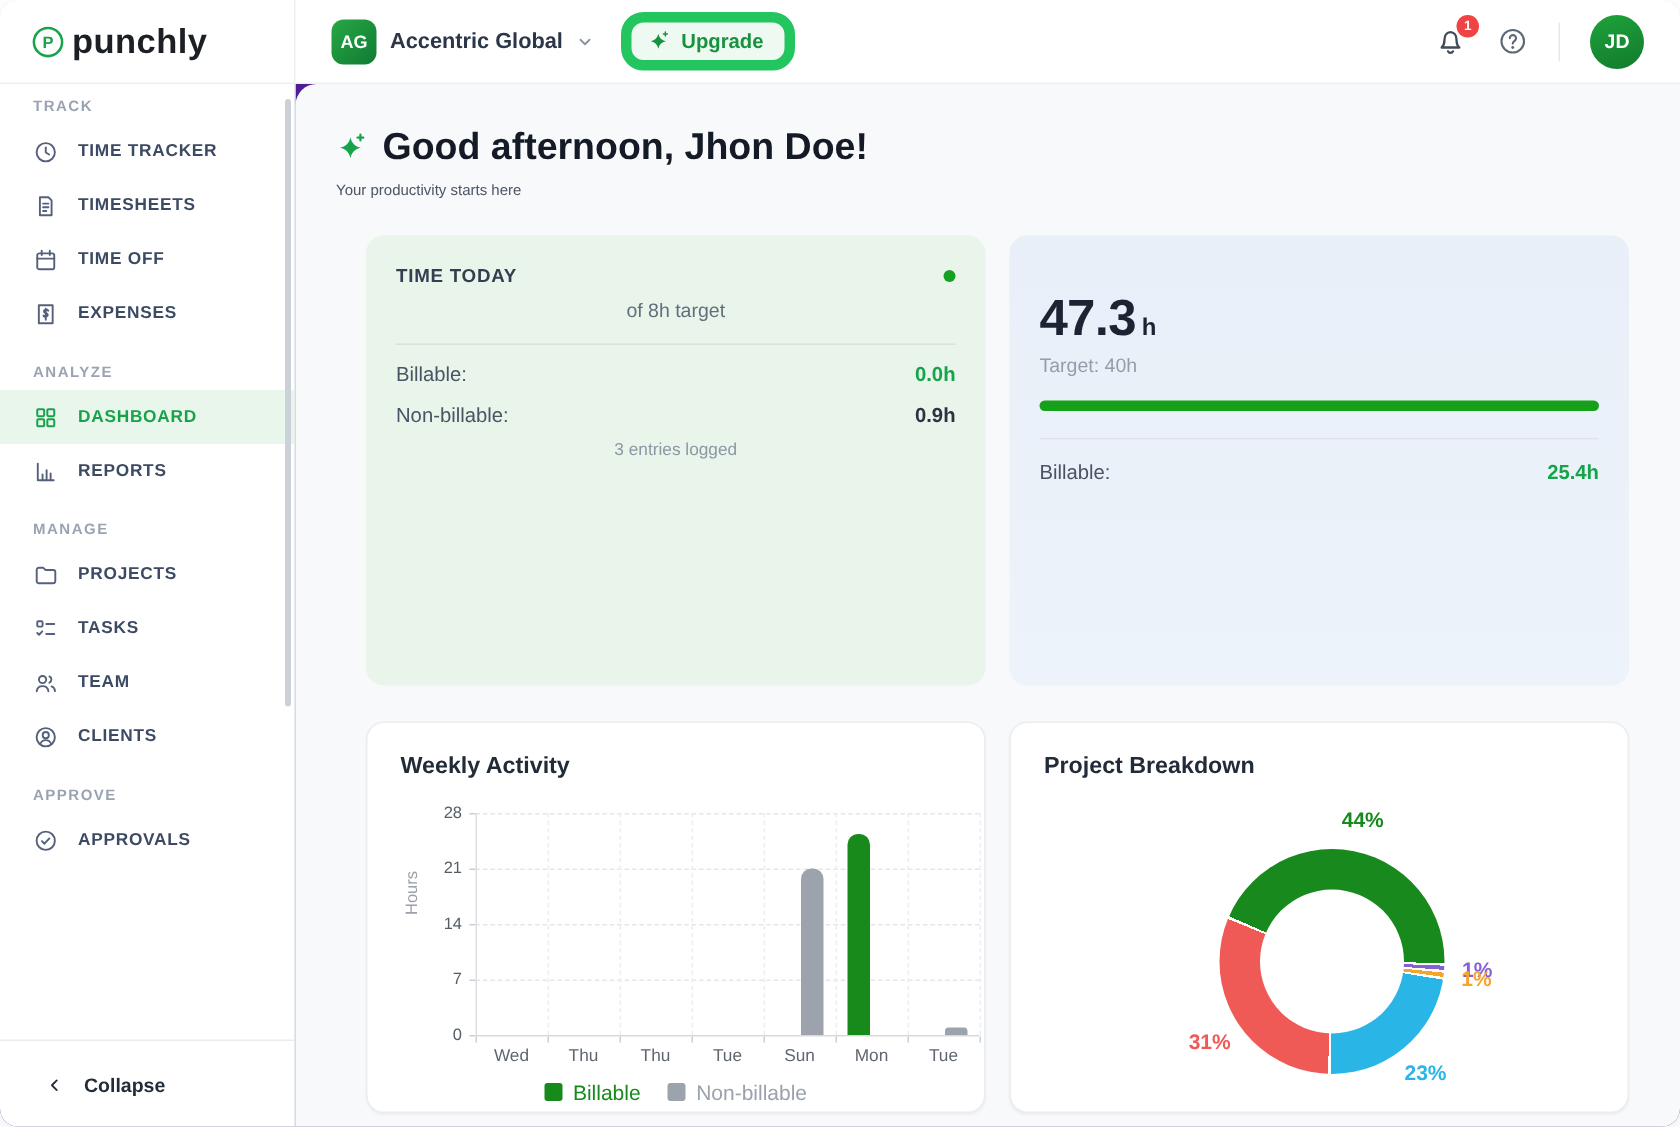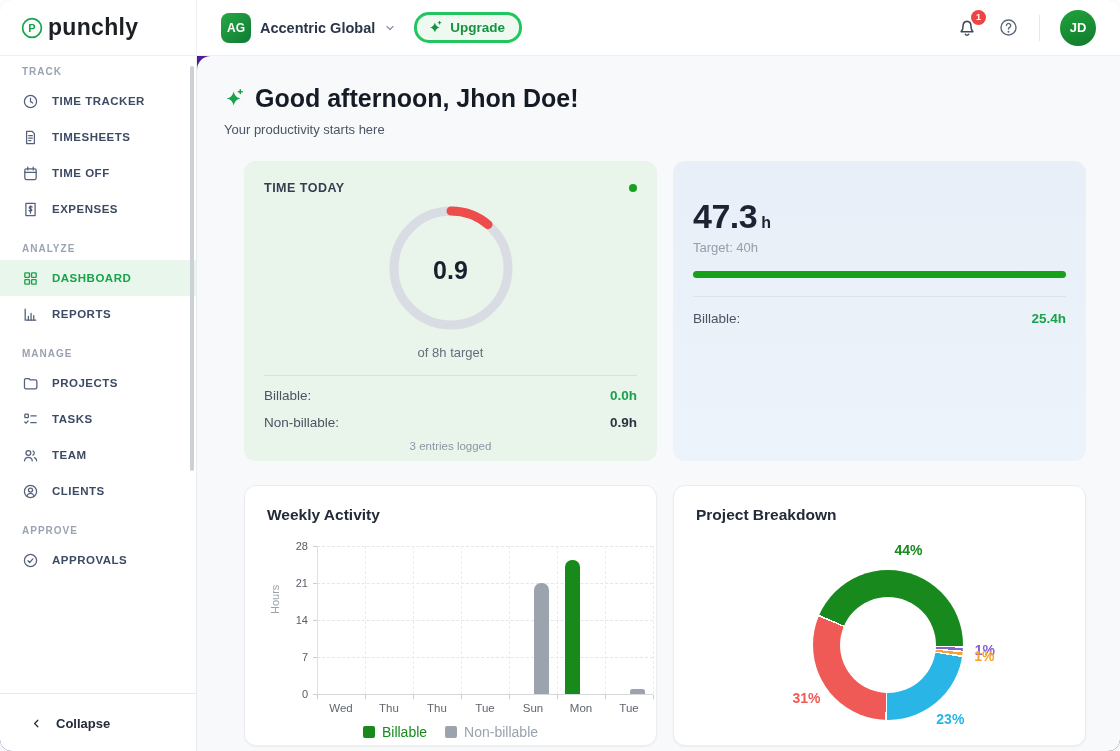--- a/index.html
+++ b/index.html
@@ -9,21 +9,21 @@
   .topbar{height:55px;display:flex;align-items:center;border-bottom:1px solid #edeff2;background:#fff;}
   .logo-zone{width:197px;height:100%;display:flex;align-items:center;padding-left:20px;box-sizing:border-box;border-right:1px solid #eef0f3;}
   .logo{display:flex;align-items:center;gap:4px;}
   .logo-text{font-size:23px;font-weight:600;color:#1c1f24;letter-spacing:.3px;}
   .topbar-main{flex:1;display:flex;align-items:center;padding:0 24px;gap:18px;}
   .ws{display:flex;align-items:center;gap:9px;cursor:pointer;}
   .ws-avatar{width:30px;height:30px;border-radius:8px;background:linear-gradient(135deg,#27a845,#107a33);
              color:#fff;font-size:12px;font-weight:bold;display:flex;align-items:center;justify-content:center;}
   .ws-name{font-size:14.5px;font-weight:bold;color:#2b3648;}
   .chev{color:#8a93a3;display:flex;}
-  .upgrade{display:flex;align-items:center;gap:7px;background:#eefaf1;border:3px solid #22c55e;border-radius:15px;
+  .upgrade{display:flex;align-items:center;gap:7px;background:#eefaf1;border:7px solid #22c55e;border-radius:15px;
            padding:5px 14px 5px 11px;color:#17923f;font-size:13.5px;font-weight:bold;cursor:pointer;}
   .top-right{margin-left:auto;display:flex;align-items:center;gap:20px;}
   .bell-wrap{position:relative;display:flex;cursor:pointer;color:#3f4a5a;}
   .badge{position:absolute;top:-7px;right:-8px;background:#ef4444;color:#fff;font-size:9px;font-weight:bold;
          min-width:15px;height:15px;border-radius:8px;display:flex;align-items:center;justify-content:center;}
   .help{display:flex;color:#5d6878;cursor:pointer;}
   .vdiv{width:1px;height:26px;background:#e4e7eb;}
   .user-avatar{width:36px;height:36px;border-radius:50%;background:linear-gradient(160deg,#1fa33c,#117a2c);
                color:#fff;font-size:13px;font-weight:bold;display:flex;align-items:center;justify-content:center;cursor:pointer;}
   
@@ -39,21 +39,21 @@
   .nav-label{font-size:11.5px;font-weight:bold;letter-spacing:.5px;}
   .nav-item.active{background:#e8f6ec;color:#18a24a;}
   .nav-item.active .nav-icon{color:#18a24a;}
   .sb-thumb{position:absolute;right:2px;top:10px;width:4px;height:405px;background:#ccd1d8;border-radius:2px;cursor:pointer;}
   .collapse-row{border-top:1px solid #e9ecef;height:58px;display:flex;align-items:center;gap:13px;padding-left:30px;
                 font-size:13px;font-weight:bold;color:#222b38;cursor:pointer;}
   .main{flex:1;background:#f7f9fa;border-top-left-radius:14px;padding:28px 34px 0 27px;box-sizing:border-box;overflow:hidden;}
   
   .greet-title-row{display:flex;align-items:center;gap:10px;}
   .greet-title{font-size:25px;font-weight:bold;color:#151b26;}
-  .greet-sub{font-size:13px;color:#4b5563;margin-top:9px;}
+  .greet-sub{font-size:10px;color:#4b5563;margin-top:9px;}
   
   .grid2{display:grid;grid-template-columns:1fr 1fr;gap:16px;margin-top:24px;padding-left:20px;}
   .card{border-radius:12px;box-sizing:border-box;position:relative;}
   .card.green{background:#e9f4eb;height:300px;padding:20px;}
   .card.blue{background:linear-gradient(180deg,#e9eff8 0%,#edf3fa 100%);height:300px;padding:20px;}
   .card.white{background:#fff;border:1px solid #ebedf0;box-shadow:0 1px 2px rgba(16,24,40,.05);height:261px;padding:20px 22px;}
   .card-head{display:flex;align-items:center;justify-content:space-between;}
   .card-title{font-size:12.5px;font-weight:bold;letter-spacing:.5px;color:#333f51;}
   .dot{width:8px;height:8px;border-radius:50%;background:#15a01f;}
   .ring-wrap{width:130px;margin:8px auto 0;position:relative;}
@@ -295,27 +295,20 @@
         </span>
         <span class="greet-title">Good afternoon, Jhon Doe!</span>
       </div>
       <div class="greet-sub">Your productivity starts here</div>
 
       <div class="grid2">
         <div class="card green">
           <div class="card-head">
             <span class="card-title">TIME TODAY</span>
             <span class="dot" style="background: rgb(21, 160, 31);"></span>
-          </div>
-          <div class="ring-wrap">
-            <div id="ring-svg"><svg width="130" height="130">
-                  <circle cx="65" cy="65" r="57" fill="none" stroke="#d9dce2" stroke-width="9"></circle>
-                  <path d="M65 8 A57 57 0 0 1 102.02 21.66" fill="none" stroke="#ee4b4b" stroke-width="9" stroke-linecap="round"></path>
-                </svg></div>
-            <div class="ring-value">0.9</div>
           </div>
           <div class="ring-target">of 8h target</div>
           <div class="hr"></div>
           <div class="kv">
             <span>Billable:</span>
             <span class="v green-v">0.0h</span>
           </div>
           <div class="kv">
             <span>Non-billable:</span>
             <span class="v">0.9h</span>

